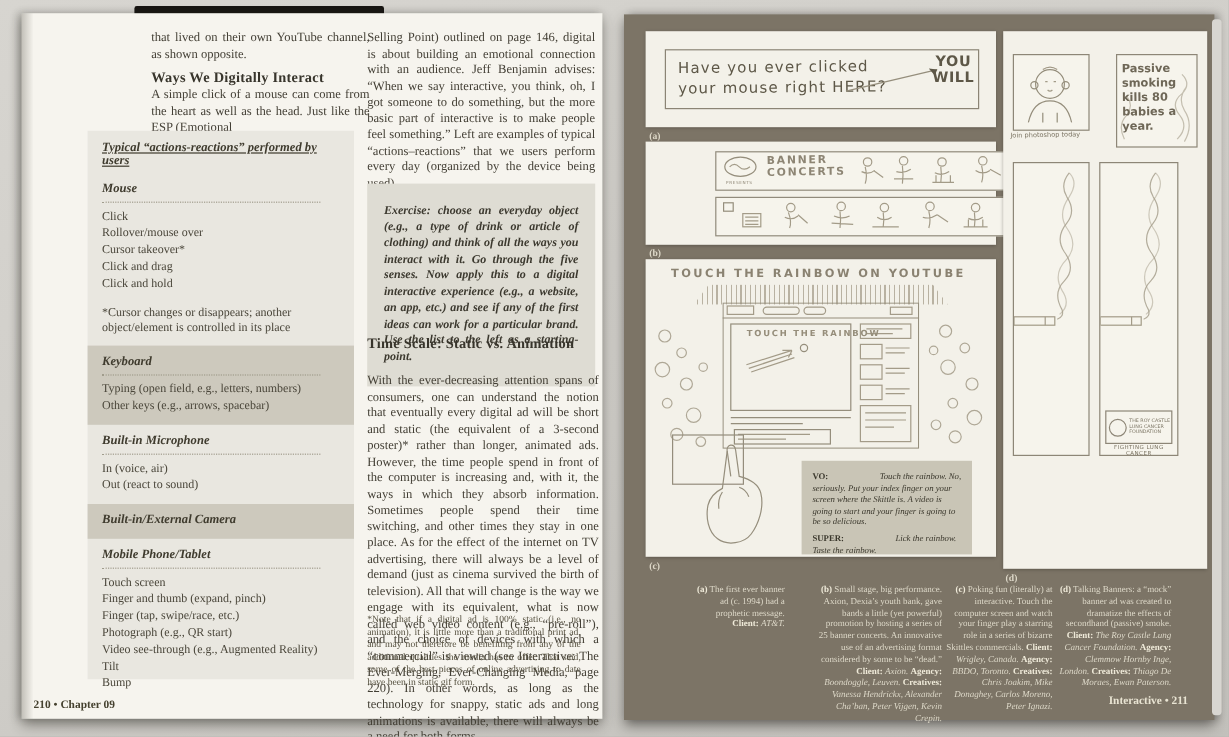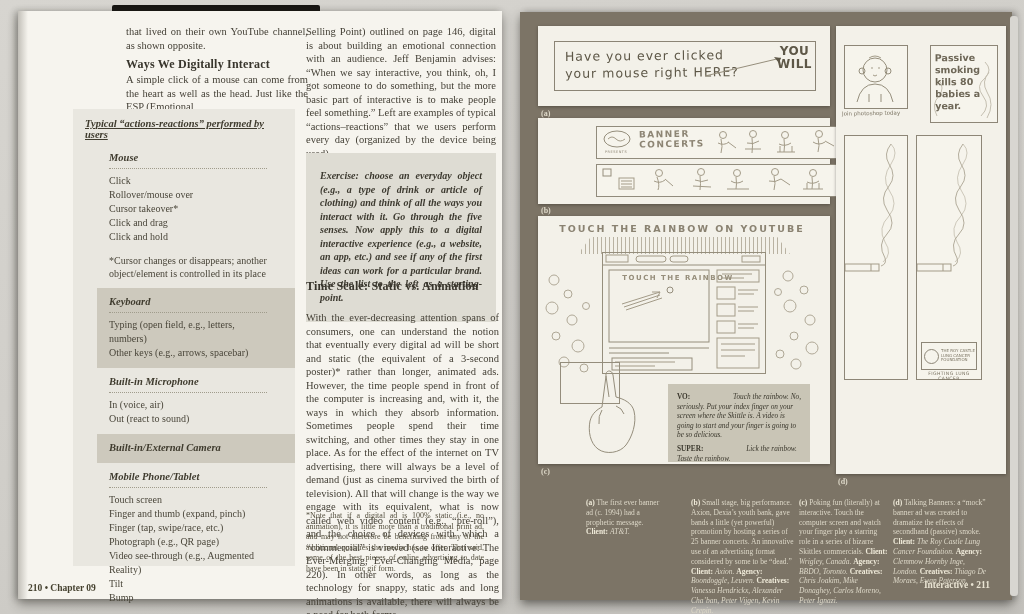--- a/index.html
+++ b/index.html
@@ -18,21 +18,21 @@
   .lh2{top:46px;}
   .lh3{left:288px;top:268px;}
   .lp2{left:108px;top:62px;width:182px;}
   .rp1{left:288px;top:14px;width:190px;}
   .rp2{left:288px;top:300px;width:193px;}
   .footnote{position:absolute;left:288px;top:500px;width:178px;margin:0;font-size:8px;line-height:10.5px;color:#55503f;text-align:justify;}
   .folio-left{position:absolute;left:10px;top:572px;font-size:9.5px;font-weight:bold;color:#45412f;}
   
   .artable{position:absolute;left:55px;top:98px;width:222px;height:457px;background:#e9e7e0;color:#4a463a;}
   .tbl-title{padding:9px 12px 4px 12px;font-size:10.5px;font-weight:bold;font-style:italic;color:#3f3b2e;text-decoration:underline;}
-  .tsec{padding:6px 16px 8px 0;margin-left:24px;}
+  .tsec{padding:6px 16px 8px 0;}
   .tsec.dark{background:#cdc9bd;}
   .thead{padding:2px 12px;font-size:10.5px;font-weight:bold;font-style:italic;color:#3f3b2e;}
   .trule{margin:3px 12px 5px 12px;border-top:1px dotted #a09c8c;height:0;}
   .titem{padding:0 12px;font-size:10px;line-height:14px;}
   .tnote{padding:10px 12px 0 12px;font-size:10px;line-height:13px;}
   
   .exercise{position:absolute;left:288px;top:142px;width:190px;background:#dedcd3;
             padding:16px 14px 18px 14px;box-sizing:border-box;
             font-size:10px;line-height:13.5px;font-weight:bold;font-style:italic;color:#3c392f;text-align:justify;}
   
@@ -88,21 +88,21 @@
   .fr-passive-text{position:absolute;left:4px;top:6px;font-family:"DejaVu Sans",sans-serif;font-weight:bold;
                    font-size:9.5px;line-height:12px;color:#6e6757;transform:rotate(-.5deg);}
   .fr-sky1{left:8px;top:109px;width:62px;height:243px;}
   .fr-sky2{left:80px;top:109px;width:64px;height:243px;}
   .logo-box{position:absolute;left:4px;top:206px;width:54px;height:26px;border:1px solid #8d8677;display:flex;align-items:center;}
   .logo-circ{width:13px;height:13px;border:1px solid #8d8677;border-radius:50%;margin:0 2px 0 2px;flex:none;}
   .logo-txt{font-family:"DejaVu Sans",sans-serif;font-size:4px;line-height:4.6px;color:#7b7463;text-transform:uppercase;}
   .logo-sub{position:absolute;left:2px;top:235px;width:60px;text-align:center;font-family:"DejaVu Sans",sans-serif;
             font-size:4.6px;letter-spacing:.4px;color:#7b7463;}
   
-  .cap{position:absolute;top:470px;margin:16px;font-size:7.5px;line-height:9.8px;color:#ddd8c8;text-align:left;}
+  .cap{position:absolute;top:470px;margin:4px;font-size:7.5px;line-height:9.8px;color:#ddd8c8;text-align:right;}
   .cap b{color:#efead9;}
   .cap i{font-style:italic;}
   .cap-a{left:50px;width:80px;}
   .cap-b{left:155px;width:106px;}
   .cap-c{left:263px;width:90px;}
   .cap-d{left:357px;width:95px;}
   .folio-right{position:absolute;right:22px;top:568px;font-size:9.5px;font-weight:bold;color:#e9e4d3;}
   svg{display:block;}
   .sk{stroke:#958e7c;fill:none;stroke-width:1;}
   .sk2{stroke:#a39b88;fill:none;stroke-width:1;}
@@ -149,21 +149,21 @@
       <div class="tsec dark">
         <div class="thead">Built-in/External Camera</div>
       </div>
 
       <div class="tsec">
         <div class="thead">Mobile Phone/Tablet</div>
         <div class="trule"></div>
         <div class="titem">Touch screen</div>
         <div class="titem">Finger and thumb (expand, pinch)</div>
         <div class="titem">Finger (tap, swipe/race, etc.)</div>
-        <div class="titem">Photograph (e.g., QR page)</div>
+        <div class="titem">Photograph (e.g., QR start)</div>
         <div class="titem">Video see-through (e.g., Augmented Reality)</div>
         <div class="titem">Tilt</div>
         <div class="titem">Bump</div>
       </div>
     </div>
 
     <div class="folio-left">210 • Chapter 09</div>
 
     <p class="body-text rp1">Selling Point) outlined on page 146, digital is about building an emotional connection with an audience. Jeff Benjamin advises: “When we say interactive, you think, oh, I got someone to do something, but the more basic part of interactive is to make people feel something.” Left are examples of typical “actions–reactions” that we users perform every day (organized by the device being used).</p>
     <div class="exercise">Exercise: choose an everyday object (e.g., a type of drink or article of clothing) and think of all the ways you interact with it. Go through the five senses. Now apply this to a digital interactive experience (e.g., a website, an app, etc.) and see if any of the first ideas can work for a particular brand. Use the list to the left as a starting-point.</div>

